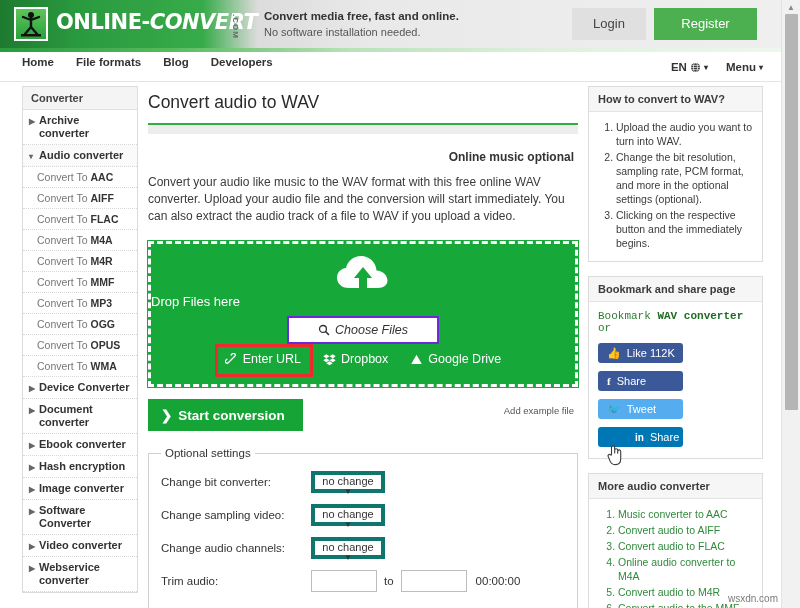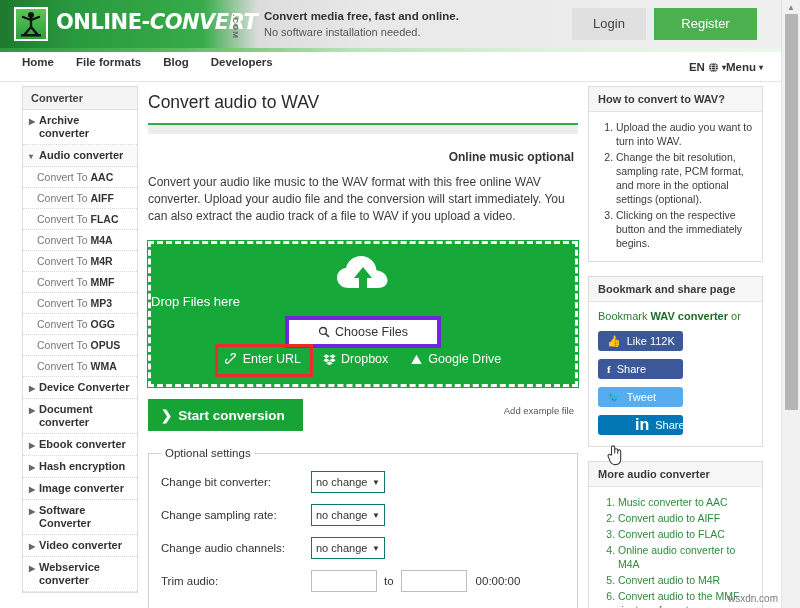--- a/index.html
+++ b/index.html
@@ -57,21 +57,21 @@
     border:none; cursor:pointer;
   }
 
   
   .navbar {
     position:relative; height:30px; width:781px;
     background:#fff; border-bottom:1px solid #e4e4e4;
   }
   .nav-left { position:absolute; left:22px; top:0; height:20px; display:flex; align-items:center; gap:22px; }
   .nav-left a { font-size:11.5px; font-weight:bold; color:#333; text-decoration:none; }
-  .nav-right { position:absolute; right:18px; top:0; height:30px; display:flex; align-items:center; }
+  .nav-right { position:absolute; right:18px; top:0; height:30px; display:flex; align-items:center; gap:18px; }
   .nav-right .item { font-size:11.5px; font-weight:bold; color:#333; display:flex; align-items:center; gap:3px; }
   .greenstrip {
     position:absolute; left:0; top:48px; width:781px; height:4px;
     background: linear-gradient(90deg,#2a9a3f 0%, #56bb5c 22%, #b9e2b8 45%, #dff0de 70%, #eef7ee 100%);
   }
 
   
   .body-wrap { position:relative; width:781px; height:530px; background:#fff; }
 
   
@@ -107,21 +107,21 @@
   }
   .cloud-icon { position:absolute; left:50%; top:10px; transform:translateX(-50%); }
   .drop-label {
     position:absolute; top:50px; left:0; right:0; text-align:left;
     font-size:13px; color:#ffffff;
   }
   .choose-files {
     position:absolute; top:72px; left:50%; transform:translateX(-50%);
     background:#fff; color:#333; font-size:12.5px;
     padding:5px 29px; display:flex; align-items:center; gap:5px;
-    border:4px solid #6d28d9; cursor:pointer; white-space:nowrap;
+    border:2px solid #6d28d9; cursor:pointer; white-space:nowrap;font-style:italic;
   }
   .source-row {
     position:absolute; top:108px; left:0; right:0;
     display:flex; justify-content:center; align-items:center; gap:22px;
   }
   .source-item {
     font-size:12.5px; color:#ffffff; display:flex; align-items:center; gap:5px; cursor:pointer;
   }
   .url-highlight {
     position:absolute; left:64px; top:100px; width:98px; height:33px;
@@ -140,41 +140,41 @@
     font-size:9.5px; color:#555; text-decoration:none;
   }
 
   fieldset.optional {
     margin-top:12px; border:1px solid #d0d0d0; padding:10px 12px 4px 12px;
   }
   fieldset.optional legend { font-size:11.5px; color:#333; padding:0 4px; }
   .form-row { display:flex; align-items:center; height:26px; margin-bottom:7px; }
   .form-row .lbl { width:150px; font-size:11.5px; color:#333; }
   .sel {
-    width:74px; height:22px; border:1px solid #0f766e; background:#fff;
+    width:74px; height:22px; border:4px solid #0f766e; background:#fff;
     font-size:11px; color:#333; display:flex; align-items:center;
-    justify-content:space-between; padding:0 4px; cursor:pointer;
+    justify-content:space-between; padding:0 4px; cursor:pointer;flex-direction:column;
   }
   .sel .arw { font-size:8px; color:#333; }
   .txtin { width:66px; height:22px; border:1px solid #bdbdbd; background:#fff; }
   .to-lbl { font-size:11.5px; color:#333; margin:0 7px; }
   .time-lbl { font-size:11.5px; color:#333; margin-left:9px; }
   .chk { width:11px; height:11px; border:1px solid #bcbcbc; background:#e8e8e8; cursor:pointer; }
 
   
   .right { position:absolute; left:588px; top:4px; width:175px; }
   .panel { border:1px solid #dcdcdc; background:#fff; margin-bottom:14px; }
   .panel-head {
     font-size:11px; font-weight:bold; color:#3b3b3b;
     padding:6px 9px; background:#f6f6f6; border-bottom:1px solid #e3e3e3;
   }
   .panel-body { padding:8px 9px 9px 9px; }
   .howto { margin:0; padding-left:18px; }
   .howto li { font-size:10.5px; color:#3b3b3b; line-height:14px; margin-bottom:2px; }
-  .bm-text { font-size:11px; color:#2f7d33; margin-bottom:9px; }
+  .bm-text { font-size:11px; color:#2f7d33; margin-bottom:9px;font-family:Liberation Mono, monospace; }
   .bm-text b { color:#1f6b24; }
   .social {
     width:85px; height:20px; border-radius:3px; margin-bottom:8px;
     display:flex; align-items:center; gap:6px; padding-left:9px;
     font-size:11px; color:#fff; cursor:pointer;
   }
   .more-list { margin:0; padding-left:20px; }
   .more-list li { font-size:10.5px; line-height:14px; color:#2f8a3b; margin-bottom:2px; }
   .more-list li span { color:#2f8a3b; cursor:pointer; }
 
@@ -335,21 +335,21 @@
 
         <div class="form-row">
           <div class="lbl">Change bit converter:</div>
           <div class="sel">
             <span>no change</span>
             <span class="arw">▼</span>
           </div>
         </div>
 
         <div class="form-row">
-          <div class="lbl">Change sampling rate:</div>
+          <div class="lbl">Change sampling video:</div>
           <div class="sel">
             <span>no change</span>
             <span class="arw">▼</span>
           </div>
         </div>
 
         <div class="form-row">
           <div class="lbl">Change audio channels:</div>
           <div class="sel">
             <span>no change</span>
@@ -396,21 +396,21 @@
           </div>
           <div class="social" style="background:#3b5998;">
             <span style="font-weight:bold;font-family:'Liberation Serif',serif;">f</span>
             <span>Share</span>
           </div>
           <div class="social" style="background:#55acee;">
             <span>🐦</span>
             <span>Tweet</span>
           </div>
           <div class="social" style="background:#0077b5;margin-bottom:2px;">
-            <span style="font-weight:bold;font-size:16px;padding-left:28px;">in</span>
+            <span style="font-weight:bold;font-size:10px;padding-left:28px;">in</span>
             <span>Share</span>
           </div>
         </div>
       </div>
 
       <div class="panel">
         <div class="panel-head">More audio converter</div>
         <div class="panel-body">
           <ol class="more-list">
             <li><span>Music converter to AAC</span></li>

